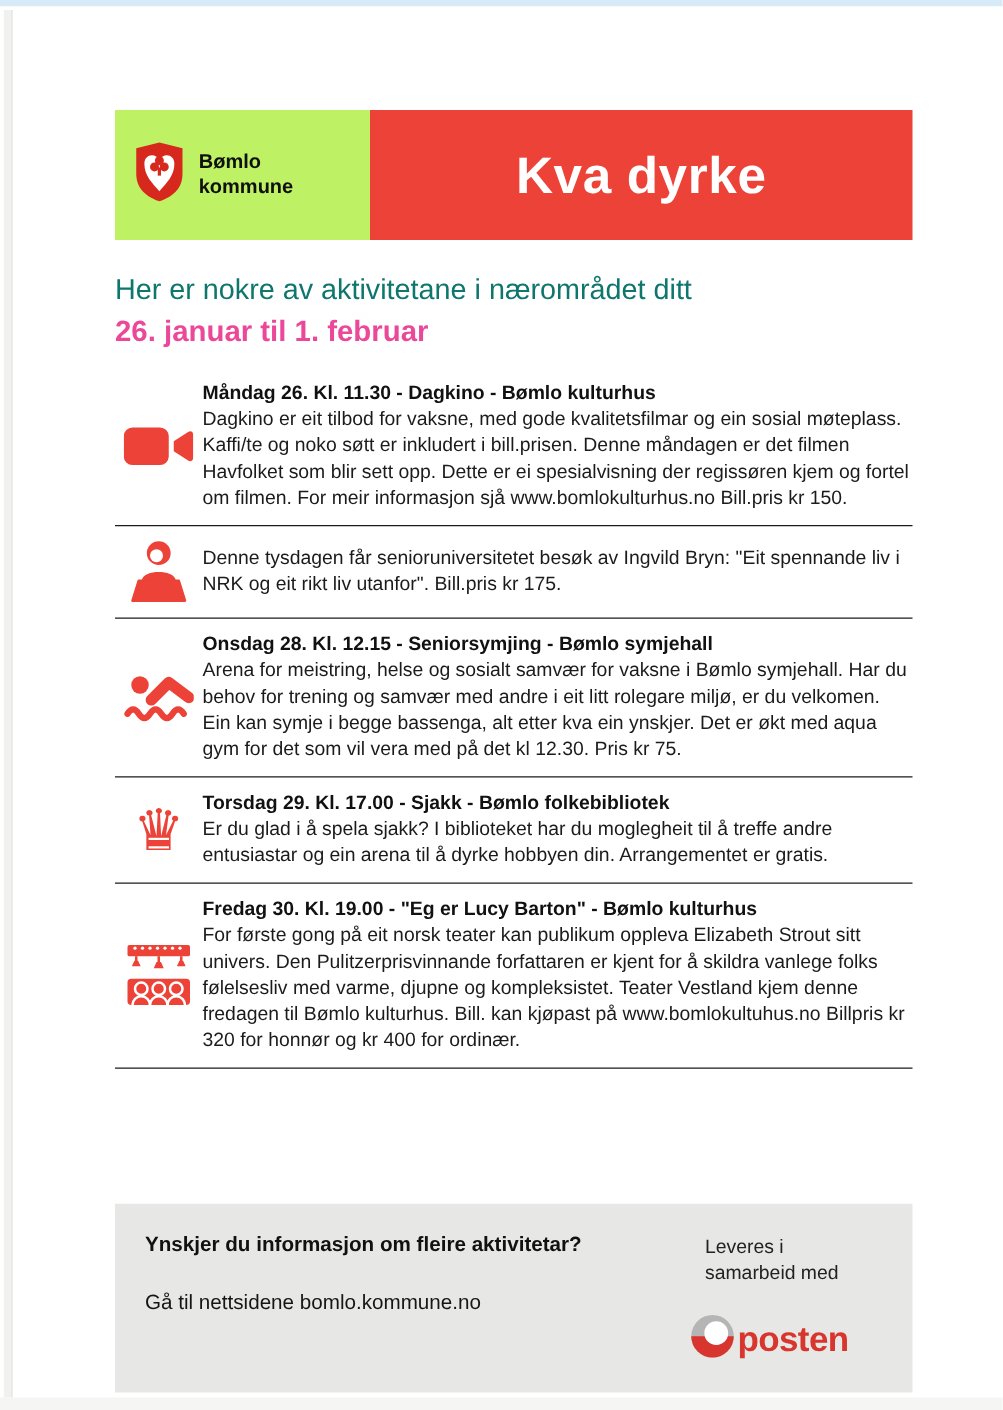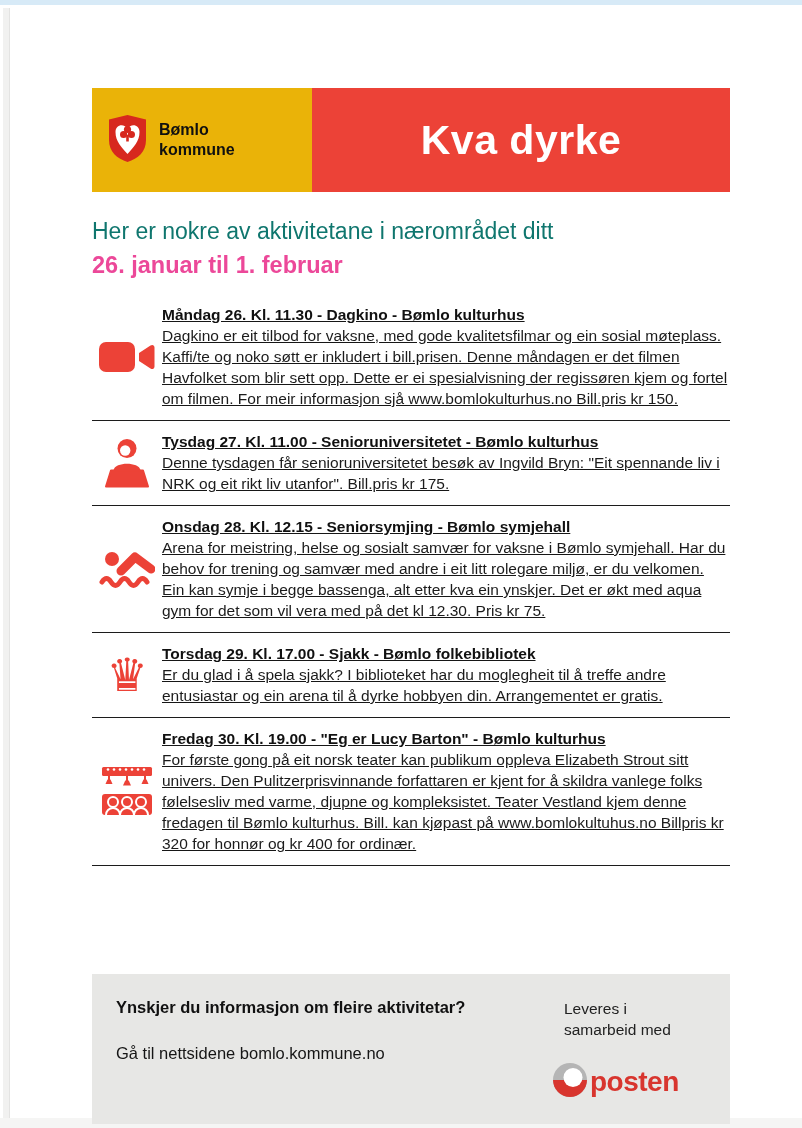--- a/index.html
+++ b/index.html
@@ -13,36 +13,36 @@
   }
   
   .edge-top { position: absolute; top: 0; left: 0; width: 802px; height: 5px; background: #d7eaf7; }
   .edge-left { position: absolute; top: 8px; left: 3px; width: 7px; bottom: 10px; background: #f1f1f0; border-right: 1px solid #e3e3e2; }
   .edge-bottom { position: absolute; bottom: 0; left: 0; width: 802px; height: 10px; background: #f5f5f4; }
 
   .content { position: absolute; left: 92px; top: 0; width: 638px; }
 
   
   .header-row { display: flex; margin-top: 88px; height: 104px; }
-  .logo-box { width: 220px; background: #eab308; display: flex; align-items: center; padding-left: 15px; gap: 11px; }
+  .logo-box { width: 204px; background: #bef264; display: flex; align-items: center; padding-left: 15px; gap: 11px; }
   .logo-text { font-size: 16px; font-weight: 700; line-height: 20px; color: #101010; }
   .banner { flex: 1; background: #ec4237; display: flex; align-items: center; justify-content: center; }
   .banner h1 { color: #ffffff; font-size: 41px; font-weight: 700; letter-spacing: 0.5px; }
 
   
   .intro { margin-top: 23px; }
   .intro-line1 { font-size: 23px; font-weight: 400; color: #0f766e; line-height: 33px; }
   .intro-line2 { font-size: 23.5px; font-weight: 700; color: #ec4899; line-height: 34px; }
 
   
   .events { margin-top: 12px; }
   .event { display: flex; align-items: center; padding: 10px 0 11px 0; border-bottom: 1.5px solid #1c1c1c; }
   .event:last-child { border-bottom: 1.5px solid #1c1c1c; }
   .event-icon { width: 70px; flex: 0 0 70px; display: flex; align-items: center; justify-content: center; color: #ec4237; }
-  .event-text { flex: 1; text-decoration: underline; }
+  .event-text { flex: 1; }
   .event-title { font-size: 15.5px; font-weight: 700; line-height: 21px; color: #111; }
   .event-desc { font-size: 15.5px; font-weight: 400; line-height: 21px; color: #1b1b1b; }
   .chess-glyph { font-family: "DejaVu Sans", sans-serif; font-size: 46px; line-height: 1; color: #ec4237; }
 
   
   .footer-box { margin-top: 108px; background: #e7e7e5; padding: 24px 26px 22px 24px; display: flex; justify-content: space-between; min-height: 106px; }
   .footer-question { font-size: 16.5px; font-weight: 700; color: #111; }
   .footer-cta { font-size: 16.5px; font-weight: 400; margin-top: 27px; color: #161616; }
   .footer-right { width: 152px; }
   .partner-label { font-size: 15.5px; line-height: 21px; color: #222; margin-left: 12px; }
@@ -103,21 +103,20 @@
     <article class="event">
       <div class="event-icon">
         <svg width="52" height="52" viewBox="0 0 52 52">
           <circle cx="26" cy="11.5" r="9.5" fill="#ec4237"></circle>
           <circle cx="24.2" cy="13.5" r="5.2" fill="#ffffff"></circle>
           <path d="M12.5 33 C14 24.5 38 24.5 39.5 33 Z" fill="#ec4237"></path>
           <path d="M10 33.5 H42 L47 49.5 H5 Z" fill="#ec4237" stroke="#ec4237" stroke-width="2" stroke-linejoin="round"></path>
         </svg>
       </div>
       <div class="event-text">
-        <h3 class="event-title">Tysdag 27. Kl. 11.00 - Senioruniversitetet - Bømlo kulturhus</h3>
         <p class="event-desc">Denne tysdagen får senioruniversitetet besøk av Ingvild Bryn: "Eit spennande liv i NRK og eit rikt liv utanfor". Bill.pris kr 175.</p>
       </div>
     </article>
 
     <article class="event">
       <div class="event-icon">
         <svg width="56" height="44" viewBox="0 0 56 44">
           <circle cx="13" cy="12" r="7" fill="#ec4237"></circle>
           <path d="M22 24 L36 10 L52 22" fill="none" stroke="#ec4237" stroke-width="9" stroke-linecap="round" stroke-linejoin="round"></path>
           <path d="M3 35 q4.5 -7 9 0 t9 0 t9 0 t9 0 t9 0" fill="none" stroke="#ec4237" stroke-width="5" stroke-linecap="round"></path>

